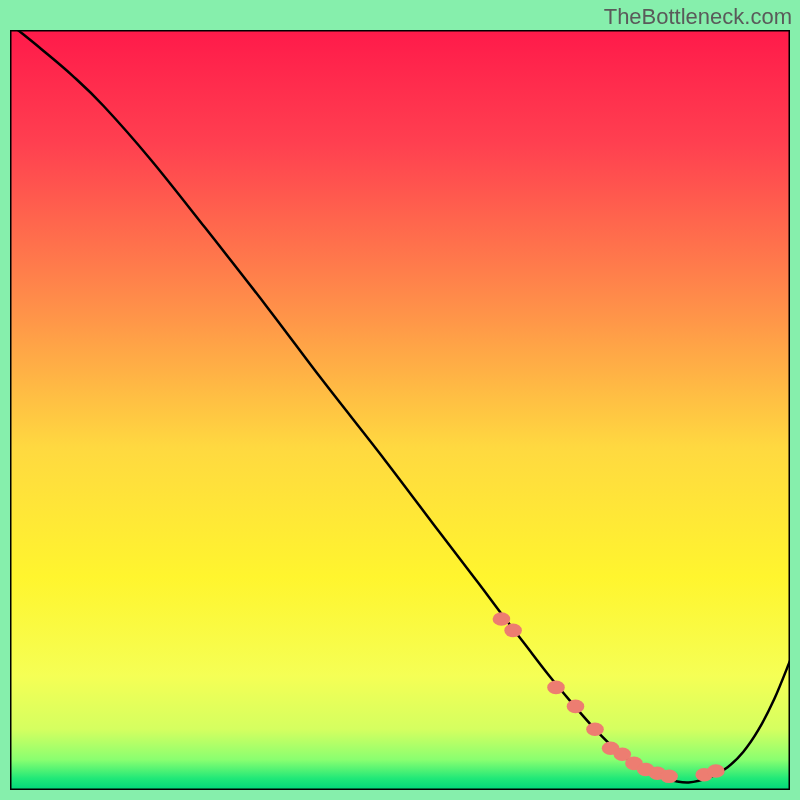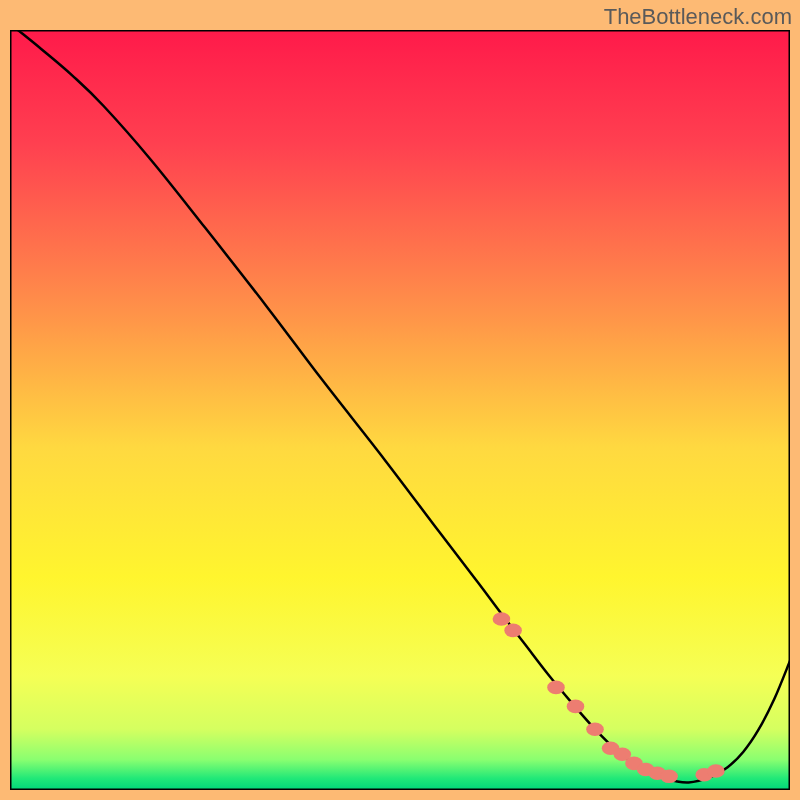--- a/index.html
+++ b/index.html
@@ -1,21 +1,21 @@
 <!DOCTYPE html>
 <html><head>
 <meta charset="utf-8">
 <style>
   * { margin: 0; padding: 0; box-sizing: border-box; }
   html, body { width: 800px; height: 800px; overflow: hidden; }
   .chart-container {
     width: 800px;
     height: 800px;
     position: relative;
-    background: #fdba74;
+    background: #86efac;
   }
   .watermark {
     position: absolute;
     top: 4px;
     right: 8px;
     font-family: Arial, sans-serif;
     font-size: 22px;
     color: #5a5a5a;
     font-weight: 500;
     z-index: 10;

